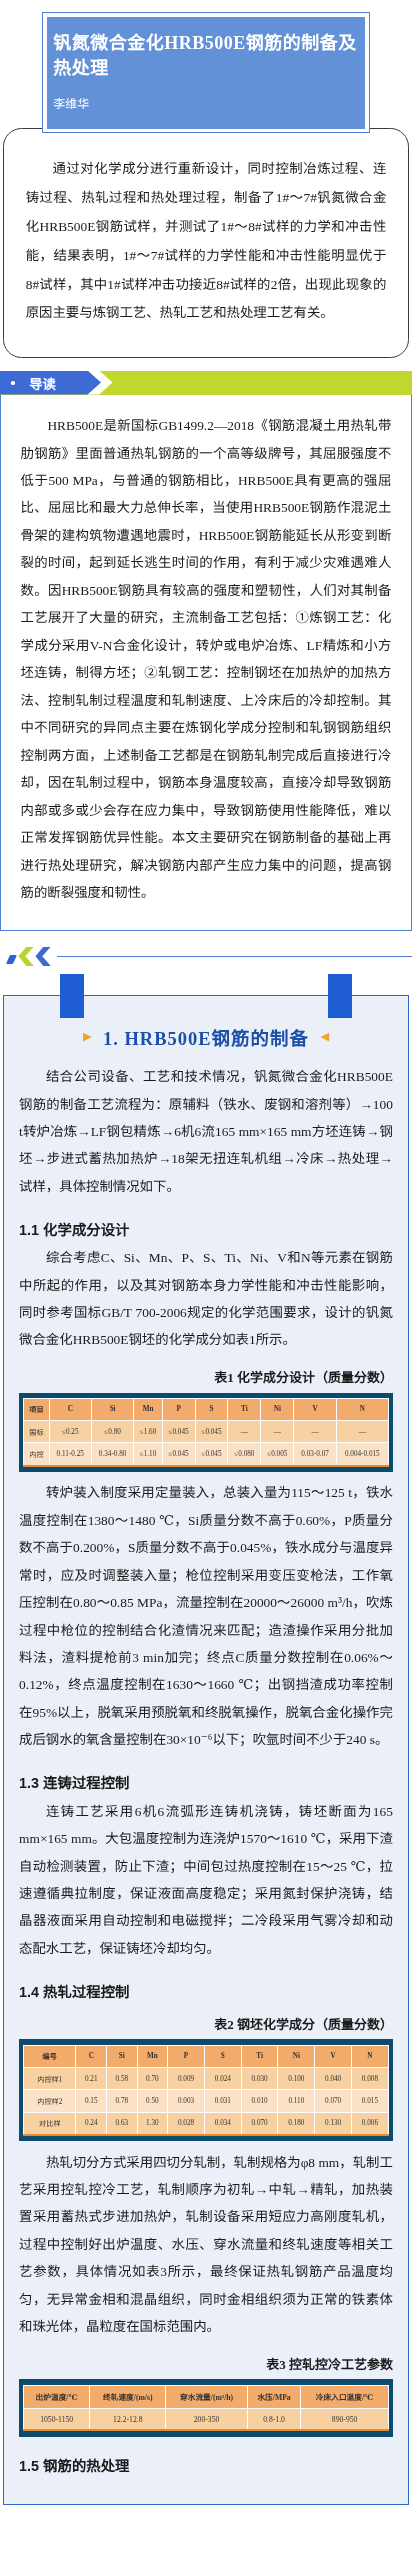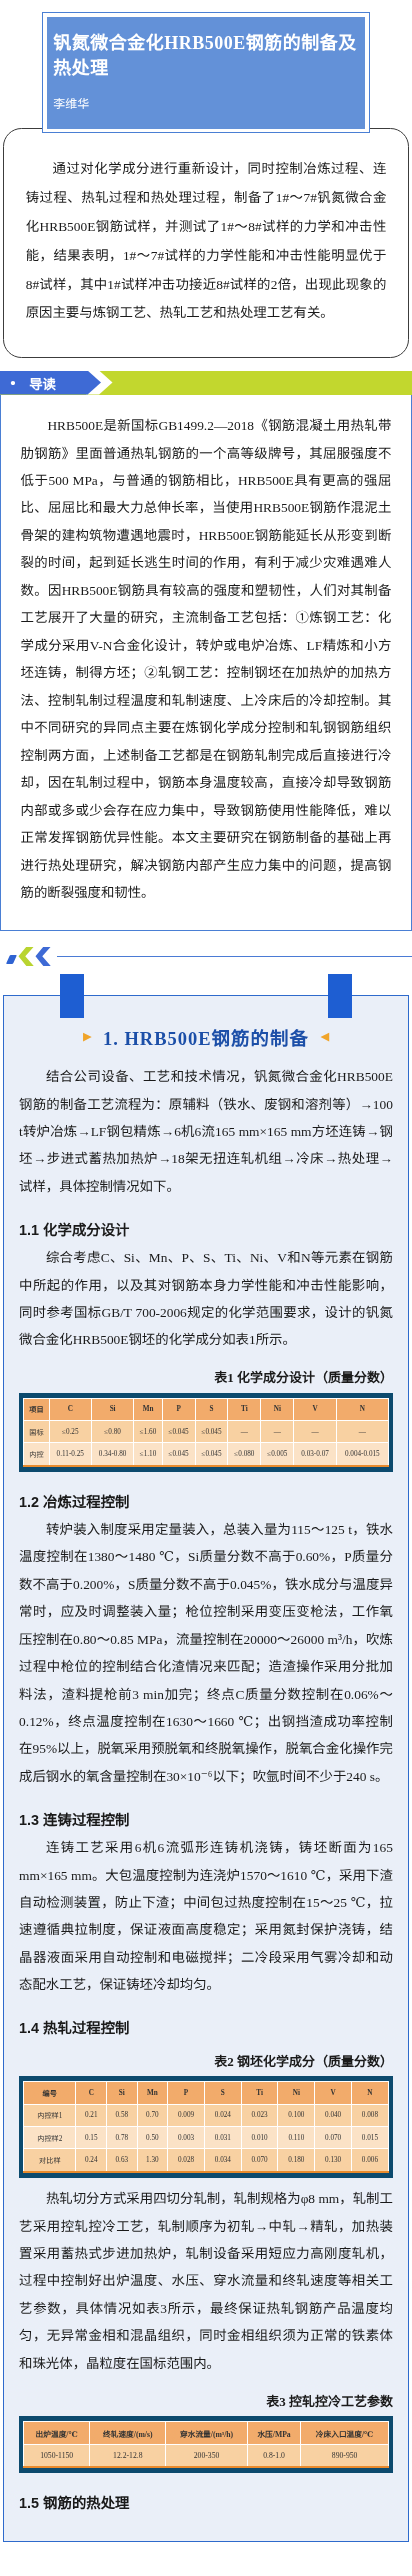--- a/index.html
+++ b/index.html
@@ -142,21 +142,20 @@
             <td>≤0.045</td>
             <td>≤0.080</td>
             <td>≤0.005</td>
             <td>0.03-0.07</td>
             <td>0.004-0.015</td>
           </tr>
         </tbody>
       </table>
   </div>
 
-  <div class="sub-title">1.2  冶炼过程控制</div>
   <p class="para">转炉装入制度采用定量装入，总装入量为115～125 t，铁水温度控制在1380～1480 ℃，Si质量分数不高于0.60%，P质量分数不高于0.200%，S质量分数不高于0.045%，铁水成分与温度异常时，应及时调整装入量；枪位控制采用变压变枪法，工作氧压控制在0.80～0.85 MPa，流量控制在20000～26000 m³/h，吹炼过程中枪位的控制结合化渣情况来匹配；造渣操作采用分批加料法，渣料提枪前3 min加完；终点C质量分数控制在0.06%～0.12%，终点温度控制在1630～1660 ℃；出钢挡渣成功率控制在95%以上，脱氧采用预脱氧和终脱氧操作，脱氧合金化操作完成后钢水的氧含量控制在30×10⁻⁶以下；吹氩时间不少于240 s。</p>
 
   <div class="sub-title">1.3  连铸过程控制</div>
   <p class="para">连铸工艺采用6机6流弧形连铸机浇铸，铸坯断面为165 mm×165 mm。大包温度控制为连浇炉1570～1610 ℃，采用下渣自动检测装置，防止下渣；中间包过热度控制在15～25 ℃，拉速遵循典拉制度，保证液面高度稳定；采用氮封保护浇铸，结晶器液面采用自动控制和电磁搅拌；二冷段采用气雾冷却和动态配水工艺，保证铸坯冷却均匀。</p>
 
   <div class="sub-title">1.4  热轧过程控制</div>
 
   <div class="tbl-caption">表2  钢坯化学成分（质量分数）</div>
   <div class="tbl-wrap">
     <table class="data fs14">
@@ -175,21 +174,21 @@
           </tr>
         </thead>
         <tbody>
           <tr>
             <td>内控样1</td>
             <td>0.21</td>
             <td>0.58</td>
             <td>0.70</td>
             <td>0.009</td>
             <td>0.024</td>
-            <td>0.023</td>
+            <td>0.030</td>
             <td>0.100</td>
             <td>0.040</td>
             <td>0.008</td>
           </tr>
           <tr>
             <td>内控样2</td>
             <td>0.15</td>
             <td>0.78</td>
             <td>0.50</td>
             <td>0.003</td>

